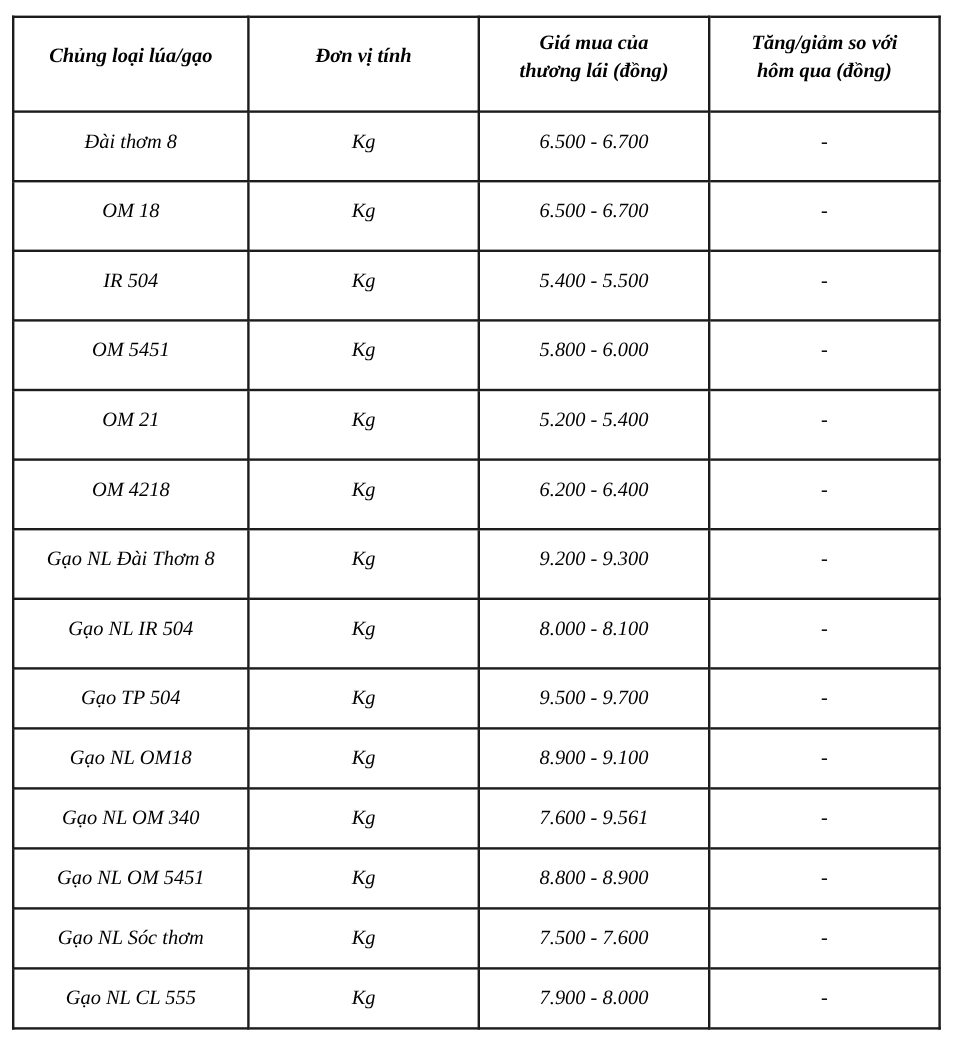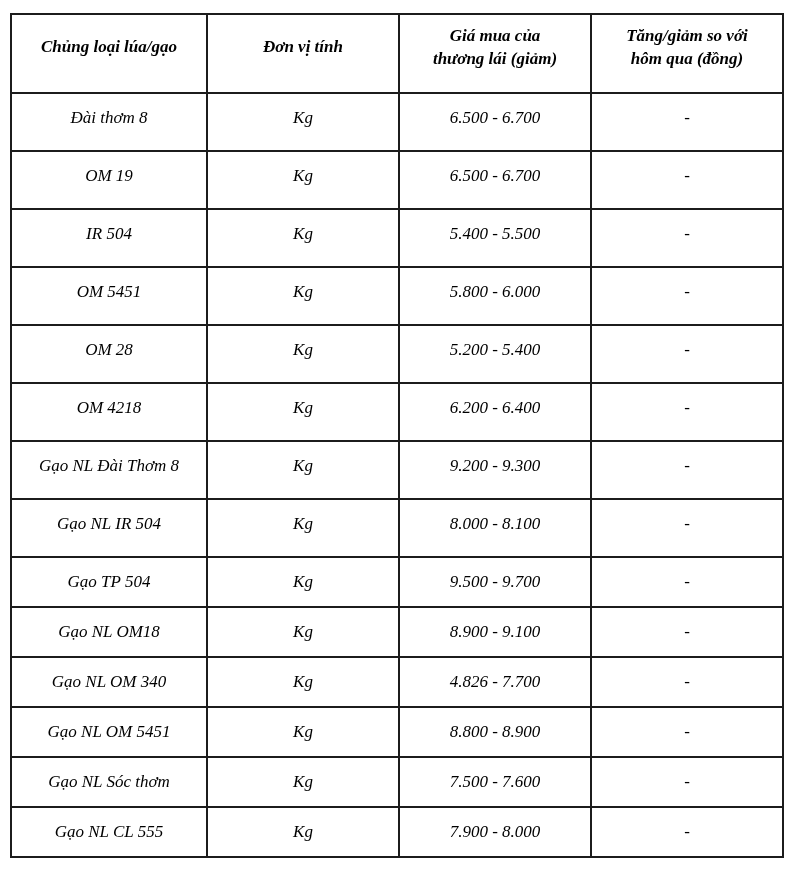--- a/index.html
+++ b/index.html
@@ -59,52 +59,52 @@
       <col style="width:196px">
       <col style="width:192px">
       <col style="width:192px">
       <col style="width:192px">
     </colgroup>
     <thead>
       <tr>
         <th>Chủng loại lúa/gạo</th>
         <th>Đơn vị tính</th>
         <th>Giá mua của
-thương lái (giảm)</th>
+thương lái (đồng)</th>
         <th>Tăng/giảm so với
 hôm qua (đồng)</th>
       </tr>
     </thead>
     <tbody>
         <tr>
           <td>Đài thơm 8</td>
           <td>Kg</td>
           <td>6.500 - 6.700</td>
           <td>-</td>
         </tr>
         <tr>
-          <td>OM 19</td>
+          <td>OM 18</td>
           <td>Kg</td>
           <td>6.500 - 6.700</td>
           <td>-</td>
         </tr>
         <tr>
           <td>IR 504</td>
           <td>Kg</td>
           <td>5.400 - 5.500</td>
           <td>-</td>
         </tr>
         <tr>
           <td>OM 5451</td>
           <td>Kg</td>
           <td>5.800 - 6.000</td>
           <td>-</td>
         </tr>
         <tr>
-          <td>OM 28</td>
+          <td>OM 21</td>
           <td>Kg</td>
           <td>5.200 - 5.400</td>
           <td>-</td>
         </tr>
         <tr>
           <td>OM 4218</td>
           <td>Kg</td>
           <td>6.200 - 6.400</td>
           <td>-</td>
         </tr>
@@ -128,21 +128,21 @@
         </tr>
         <tr>
           <td>Gạo NL OM18</td>
           <td>Kg</td>
           <td>8.900 - 9.100</td>
           <td>-</td>
         </tr>
         <tr>
           <td>Gạo NL OM 340</td>
           <td>Kg</td>
-          <td>4.826 - 7.700</td>
+          <td>7.600 - 9.561</td>
           <td>-</td>
         </tr>
         <tr>
           <td>Gạo NL OM 5451</td>
           <td>Kg</td>
           <td>8.800 - 8.900</td>
           <td>-</td>
         </tr>
         <tr>
           <td>Gạo NL Sóc thơm</td>

